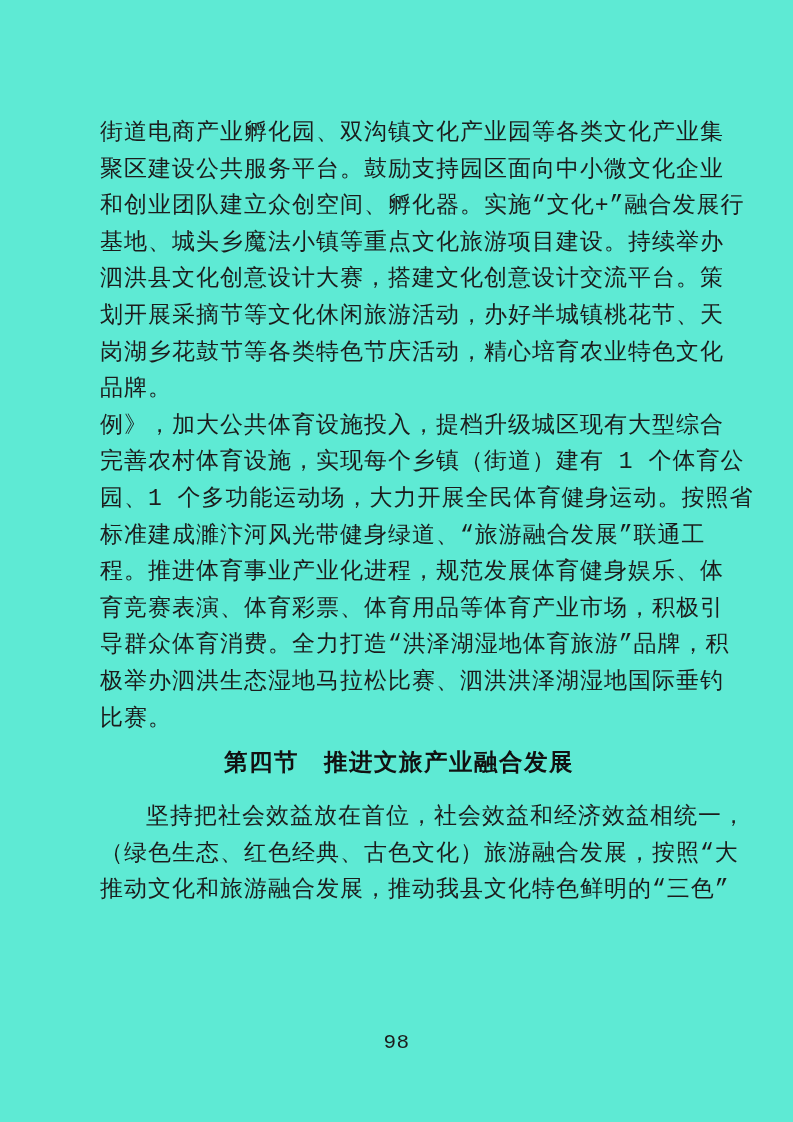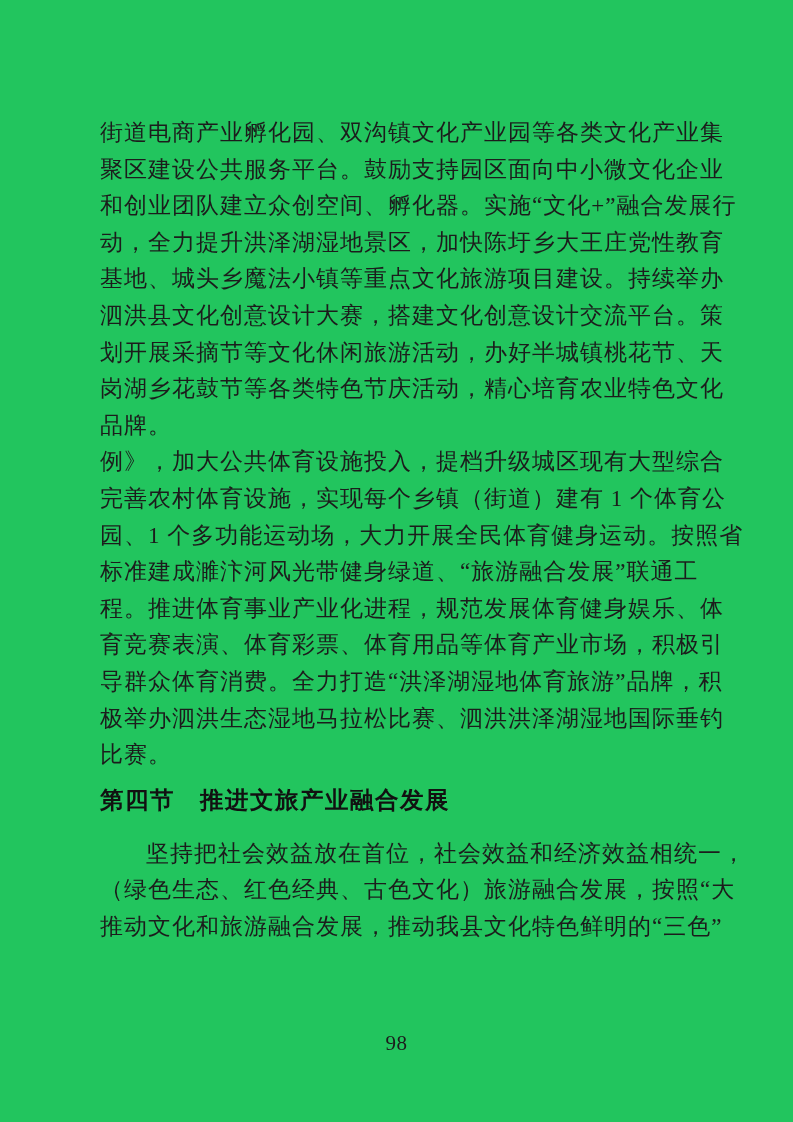--- a/index.html
+++ b/index.html
@@ -4,23 +4,23 @@
 <style>
   html, body {
     margin: 0;
     padding: 0;
     background: #ffffff;
   }
   .page {
     position: relative;
     width: 793px;
     height: 1122px;
-    background: #22c55e;
+    background: #5eead4;
     overflow: hidden;
-    font-family: Liberation Serif, serif;
+    font-family: Liberation Mono, monospace;
     color: #1a1a1a;
   }
   .content {
     position: absolute;
     left: 100px;
     top: 115px;
     width: 598px;
   }
   .para {
     margin: 0;
@@ -45,21 +45,21 @@
   }
   .bold-lead {
     font-weight: 700;
     color: #111111;
   }
   .section-heading {
     margin-top: 8px;
     font-size: 23.5px;
     line-height: 37px;
     font-weight: 700;
-    text-align: left;
+    text-align: center;
     letter-spacing: 1.5px;
     color: #111111;
   }
   .para-3 {
     margin-top: 17px;
   }
   .page-number {
     position: absolute;
     left: 0;
     top: 1028px;
@@ -74,21 +74,20 @@
 </head>
 <body>
 
 <div class="page">
   <div class="content">
 
     <div class="para">
       <div class="line">街道电商产业孵化园、双沟镇文化产业园等各类文化产业集</div>
       <div class="line">聚区建设公共服务平台。鼓励支持园区面向中小微文化企业</div>
       <div class="line">和创业团队建立众创空间、孵化器。实施“文化+”融合发展行</div>
-      <div class="line">动，全力提升洪泽湖湿地景区，加快陈圩乡大王庄党性教育</div>
       <div class="line">基地、城头乡魔法小镇等重点文化旅游项目建设。持续举办</div>
       <div class="line">泗洪县文化创意设计大赛，搭建文化创意设计交流平台。策</div>
       <div class="line">划开展采摘节等文化休闲旅游活动，办好半城镇桃花节、天</div>
       <div class="line">岗湖乡花鼓节等各类特色节庆活动，精心培育农业特色文化</div>
       <div class="line para-end">品牌。</div>
     </div>
 
     <div class="para">
       <div class="line">例》，加大公共体育设施投入，提档升级城区现有大型综合</div>
       <div class="line">完善农村体育设施，实现每个乡镇（街道）建有 1 个体育公</div>

